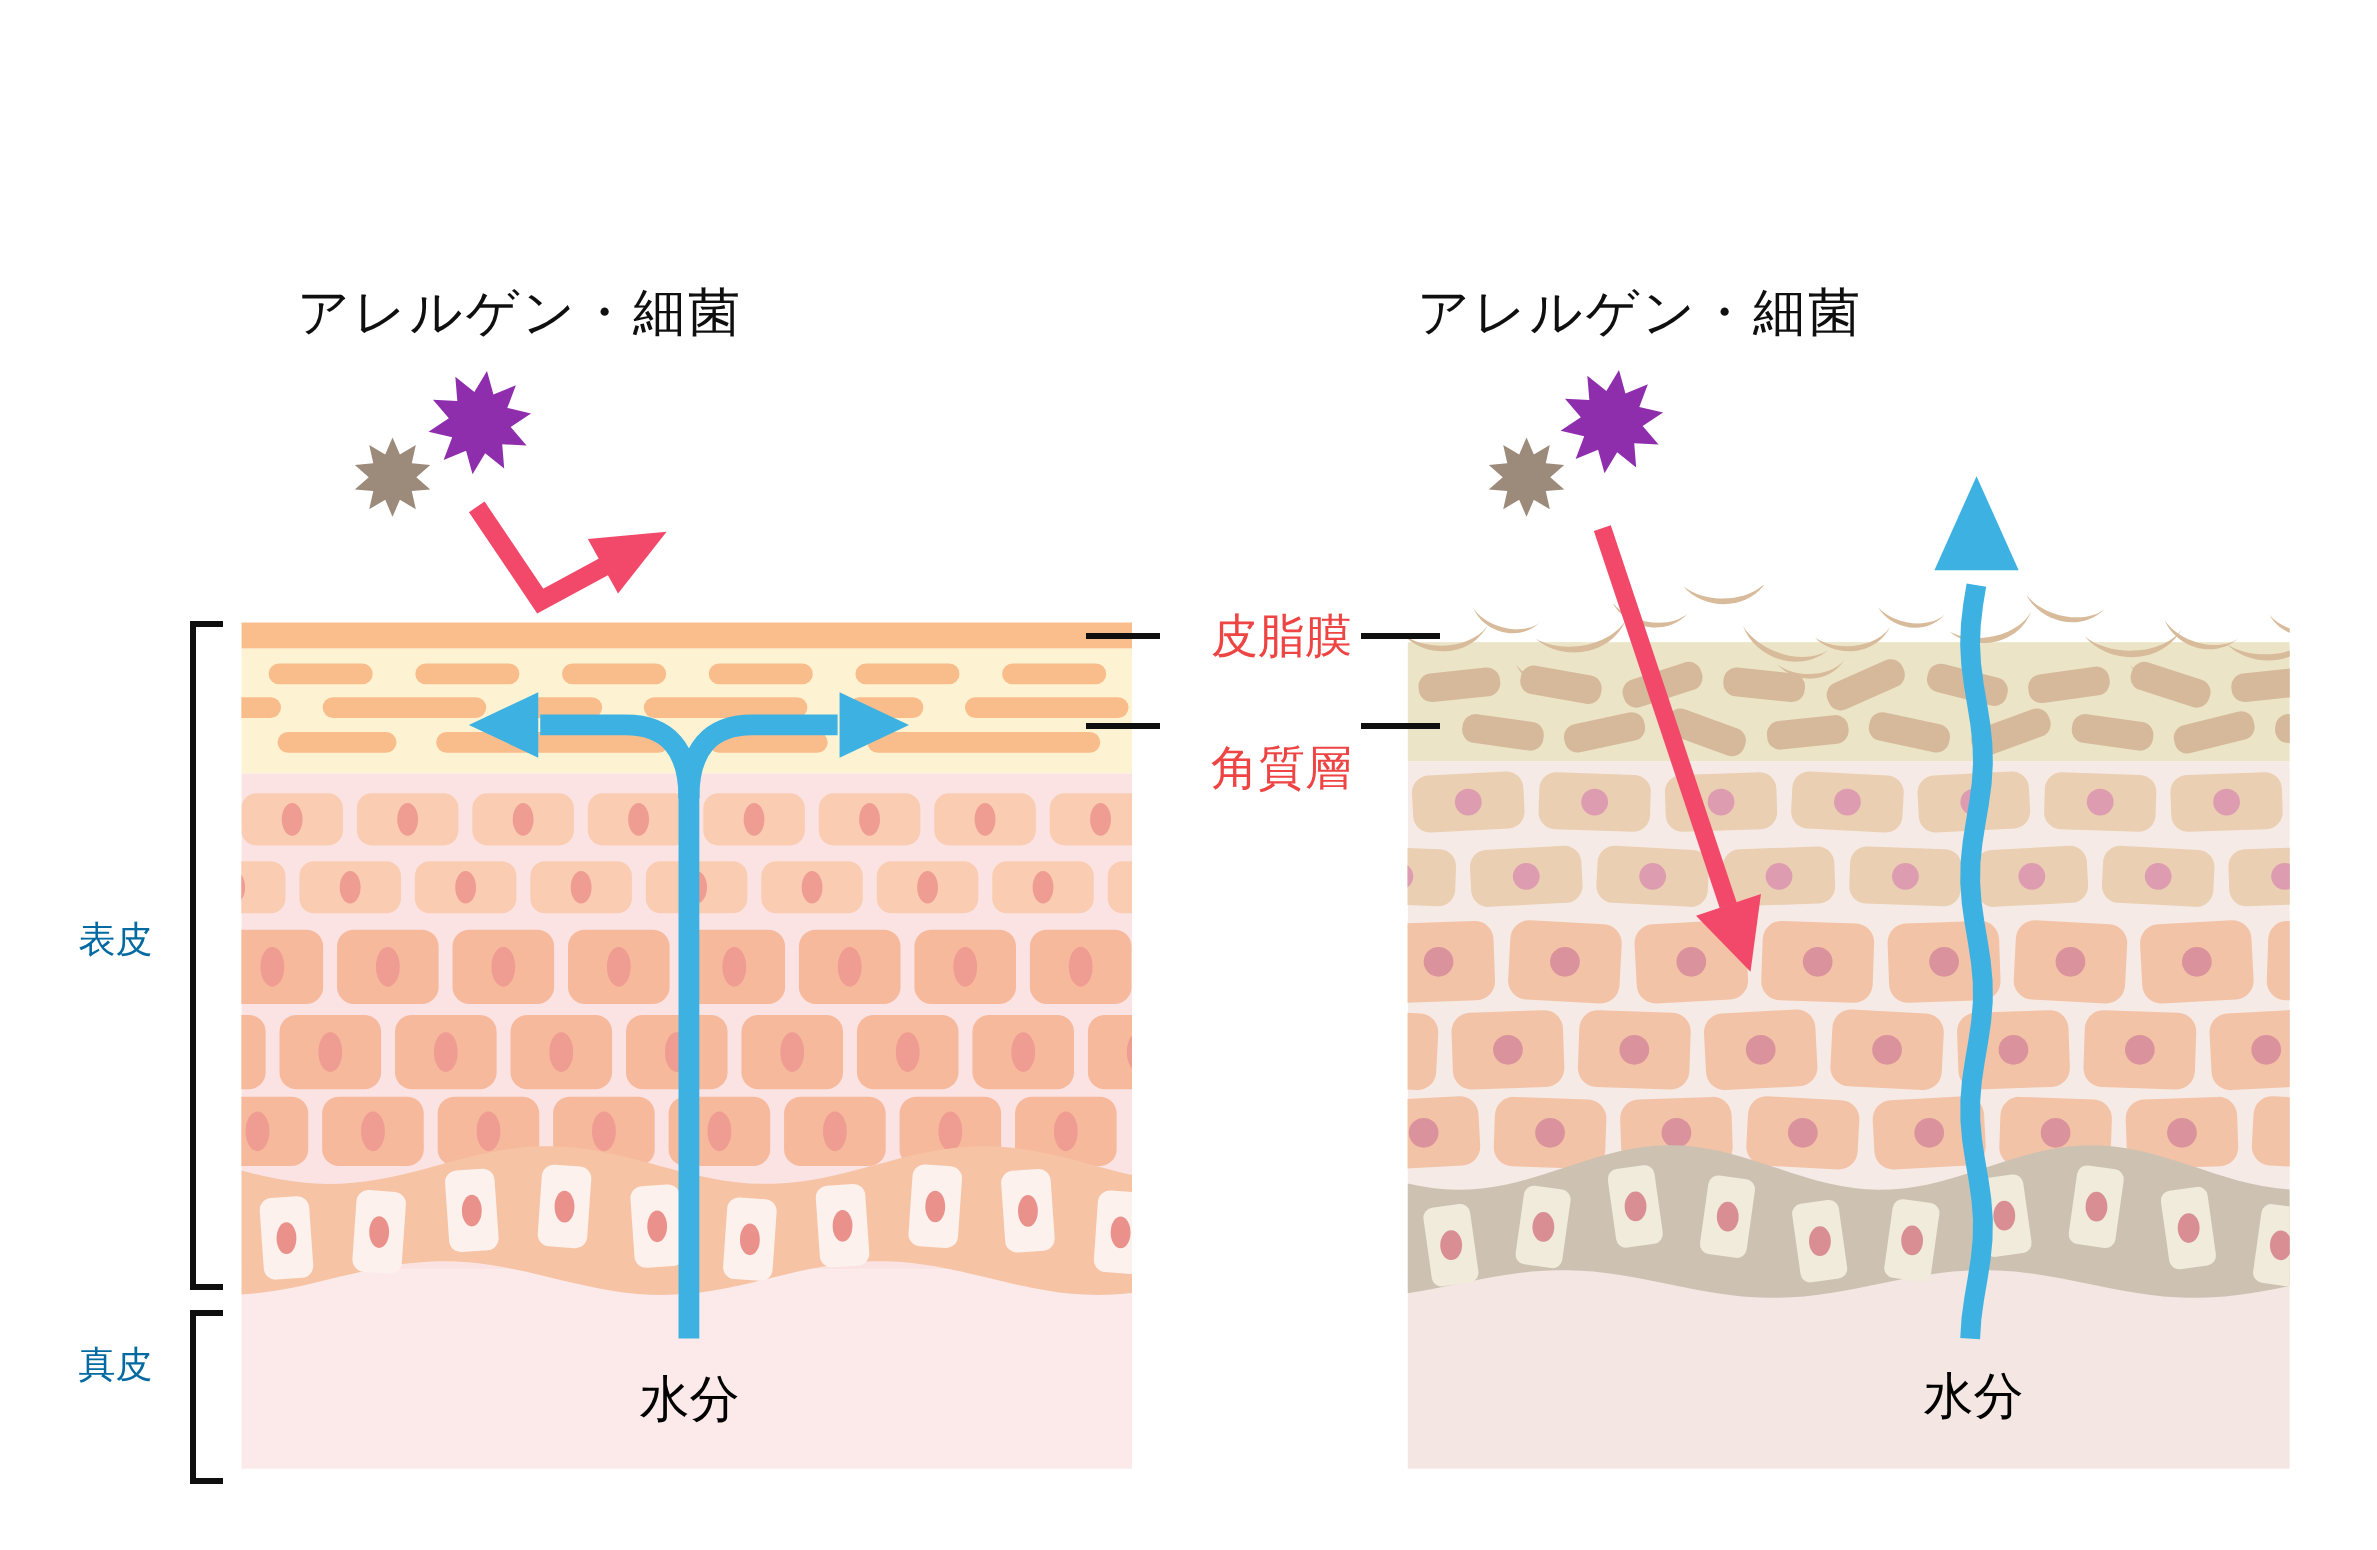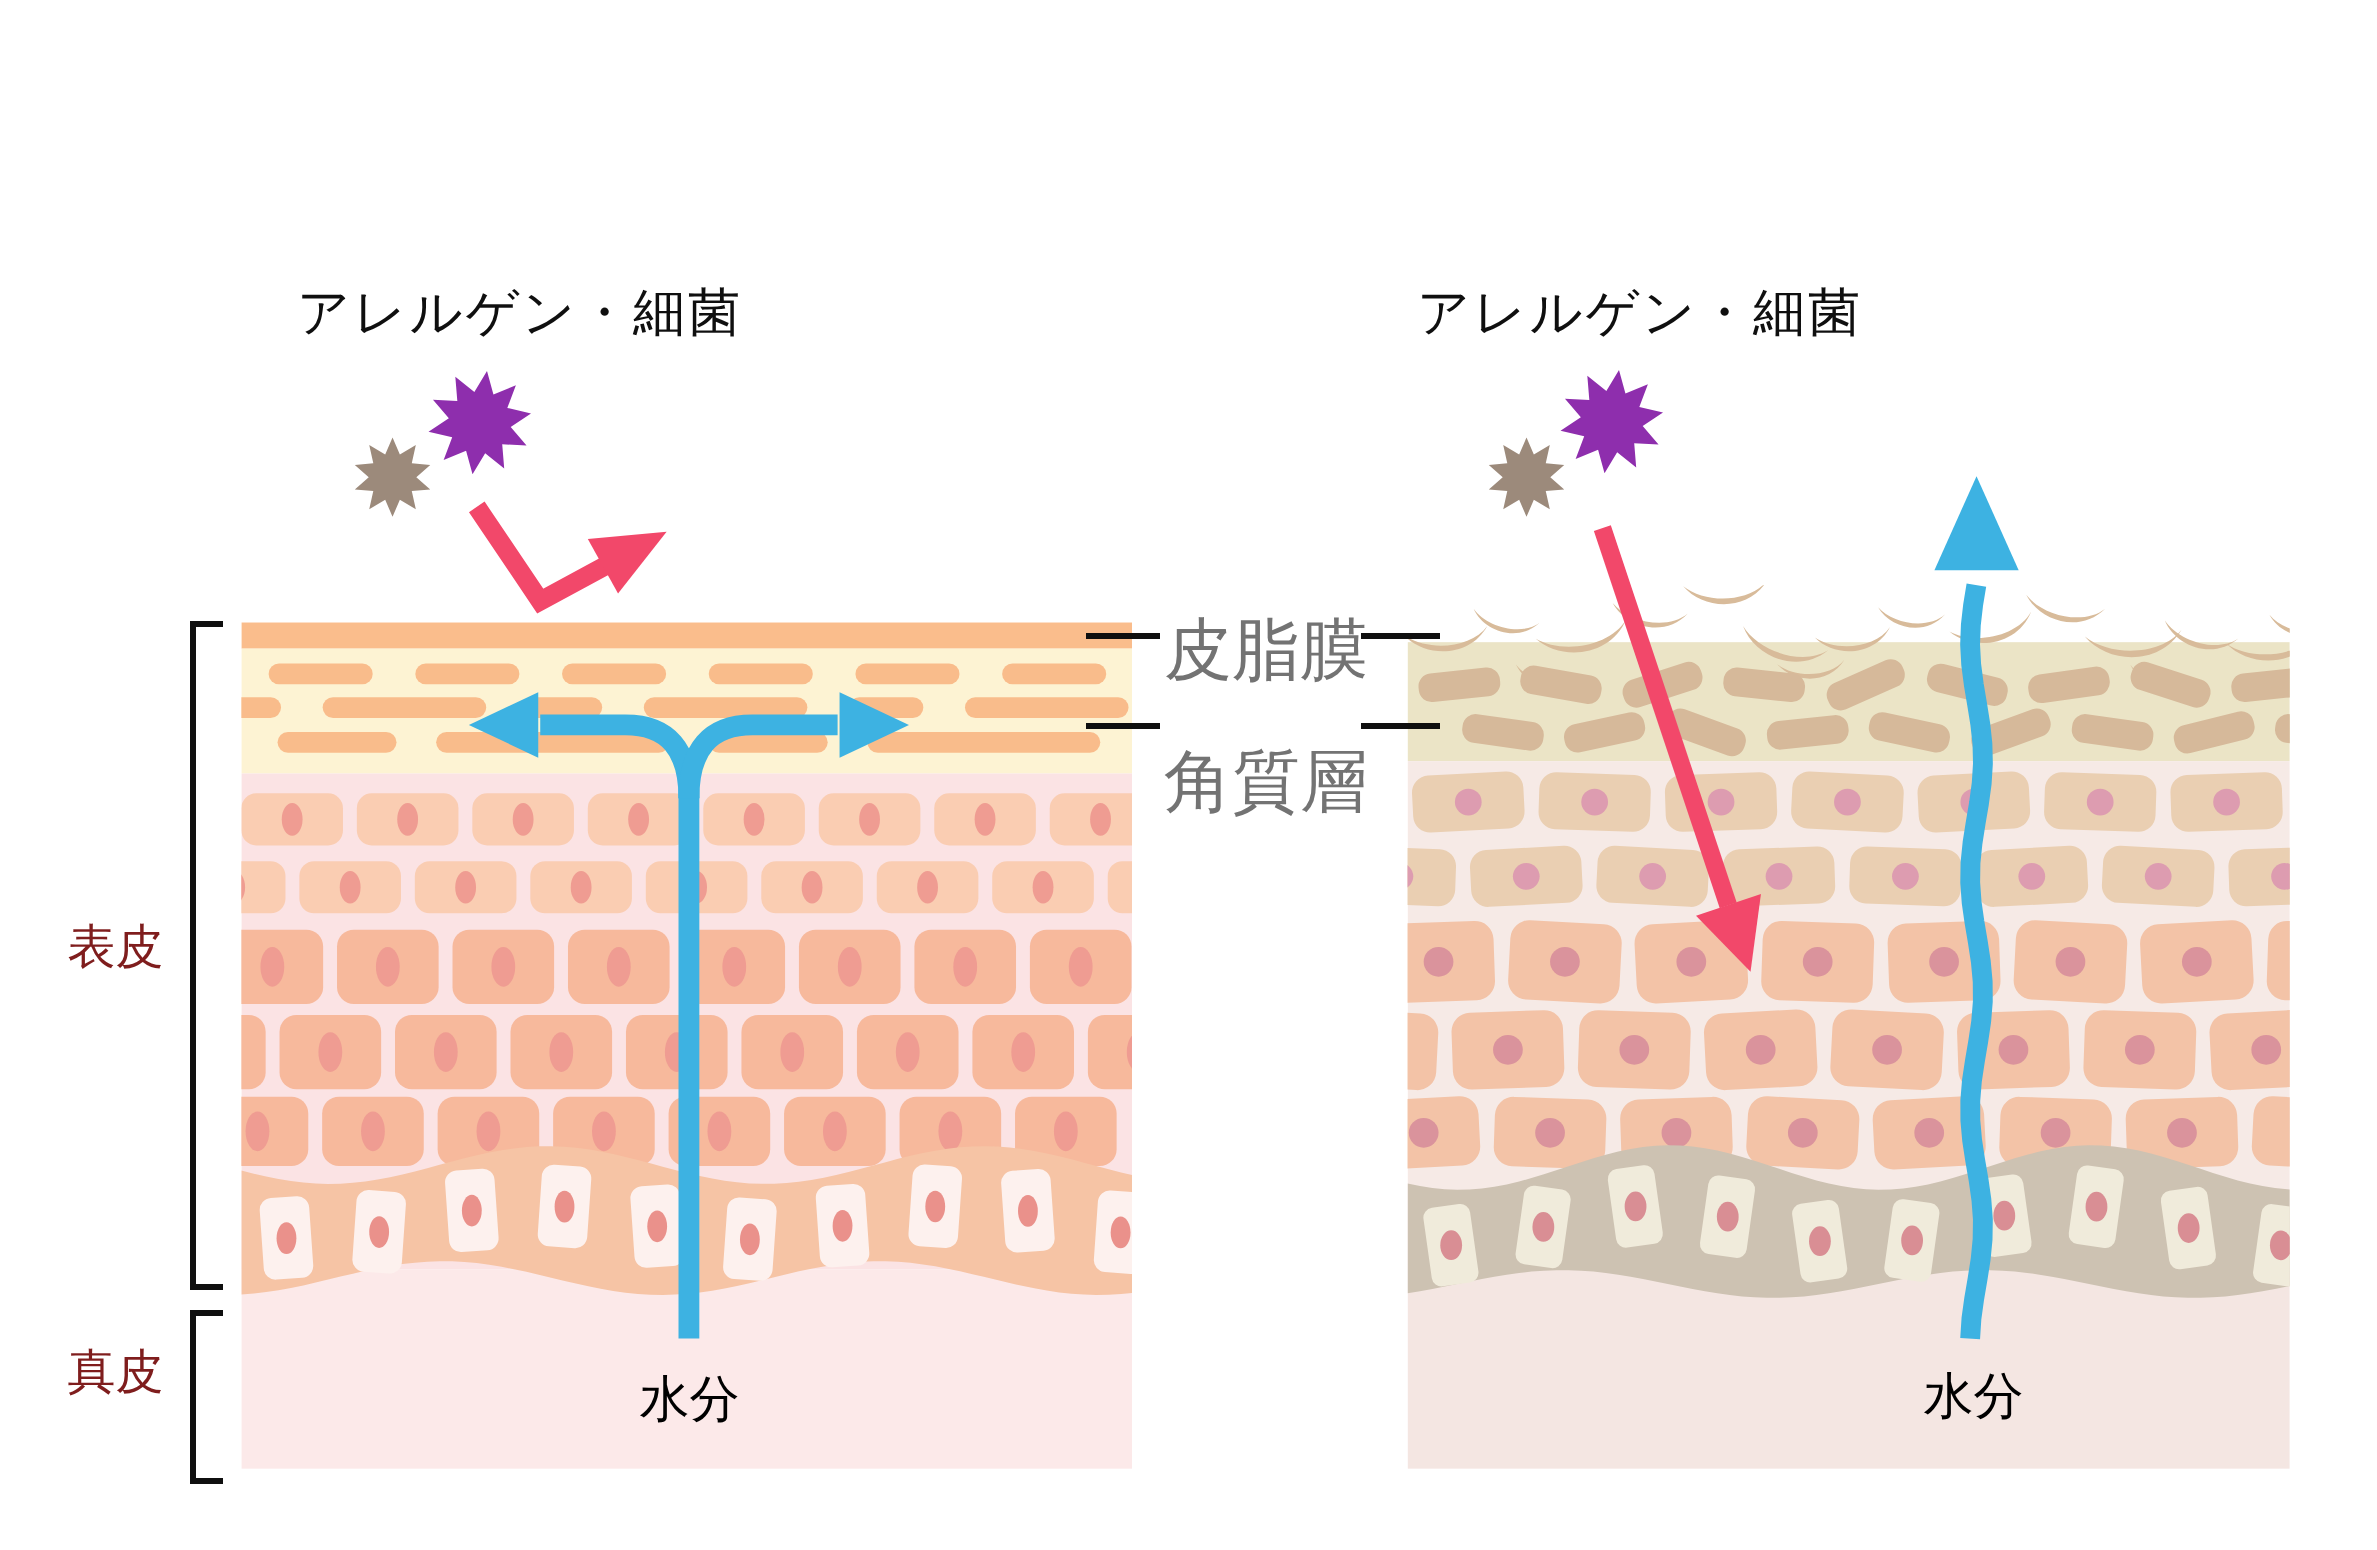--- a/index.html
+++ b/index.html
@@ -7,24 +7,24 @@
          font-family:Liberation Sans, sans-serif;}
   #art{position:absolute;left:0;top:0;}
   .abs{position:absolute;}
   .badge{display:flex;align-items:center;justify-content:center;color:#fff;
          font-size:59px;letter-spacing:9px;border-radius:29px;}
   .badge-left{left:494px;top:97px;width:398px;height:117px;}
   .badge-right{left:1450px;top:97px;width:834px;height:117px;}
   .jp-label{color:#0f0f0f;font-size:52px;letter-spacing:3px;white-space:nowrap;}
   .allergen-left{left:297px;top:278px;}
   .allergen-right{left:1417px;top:278px;}
-  .layer-label{color:#737373;font-size:68px;text-align:left;width:188px;white-space:nowrap;}
+  .layer-label{color:#ef4444;font-size:47px;text-align:right;width:188px;white-space:nowrap;}
   .sebum-label{left:1164px;top:605px;}
   .corneum-label{left:1164px;top:737px;}
-  .side-label{color:#7f1d1d;font-size:48px;text-align:center;width:149px;}
+  .side-label{color:#0369a1;font-size:37px;text-align:center;width:149px;}
   .epidermis-label{left:41px;top:915px;}
   .dermis-label{left:41px;top:1340px;}
   .moisture{color:#000000;font-size:50px;text-align:center;width:149px;}
   .moisture-left{left:615px;top:1366px;}
   .moisture-right{left:1899px;top:1363px;}
   .conn{background:#0f0f0f;height:6px;}
   .conn-sebum-l{left:1086px;top:633px;width:74px;}
   .conn-sebum-r{left:1361px;top:633px;width:79px;}
   .conn-corneum-l{left:1086px;top:723px;width:74px;}
   .conn-corneum-r{left:1361px;top:723px;width:79px;}

